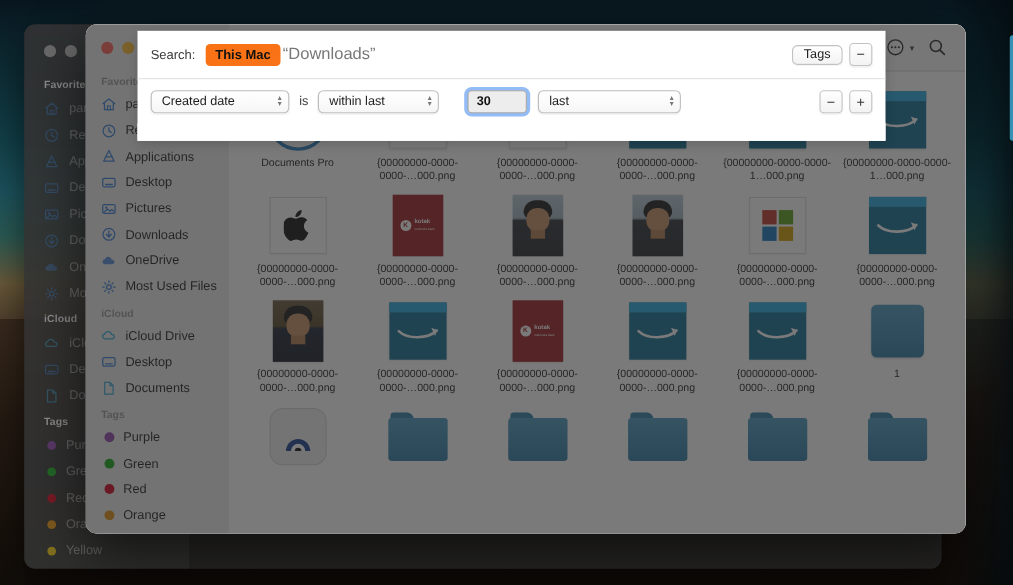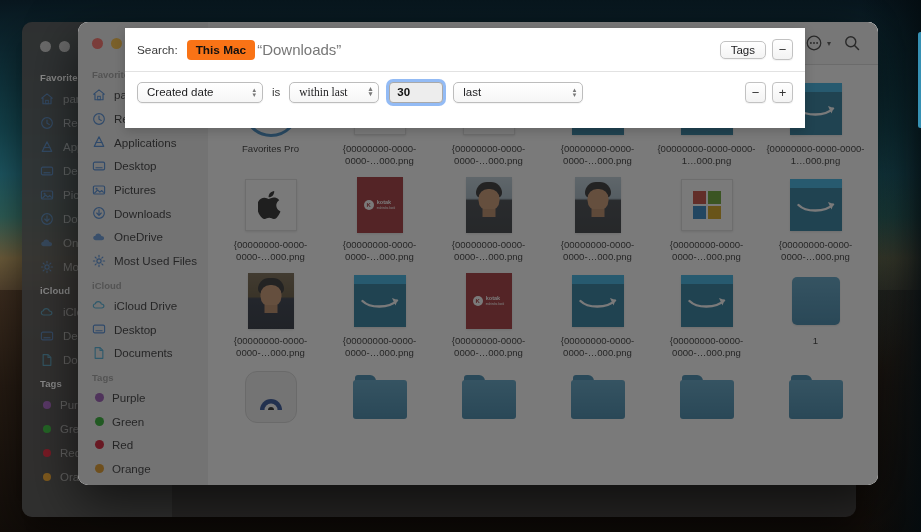--- a/index.html
+++ b/index.html
@@ -163,25 +163,25 @@
   .popup{
     position:relative;border:1px solid #bdbdbd;border-radius:5px;height:21px;
     background:linear-gradient(180deg,#fff,#f6f6f6);
     display:flex;align-items:center;padding:0 22px 0 9px;box-sizing:border-box;
     font-size:11.5px;color:#1d1d1f;cursor:default;white-space:nowrap;
     box-shadow:0 1px 1px rgba(0,0,0,.05);
   }
   .popup .ud{position:absolute;right:6px;top:50%;transform:translateY(-50%);
     display:flex;flex-direction:column;line-height:5px;font-size:7px;color:#777;}
   .p-attr{width:126px;}
-  .p-op{width:90px;margin-left:0;font-family:Liberation Serif, serif;}
+  .p-op{width:110px;margin-left:0;}
   .p-unit{width:130px;}
   .is-word{font-size:11.5px;color:#3a3a3a;margin:0 9px;}
   .numbox{
-    width:54px;height:21px;box-sizing:border-box;margin-left:10px;margin-right:10px;
+    width:54px;height:21px;box-sizing:border-box;margin-left:26px;margin-right:10px;
     border:1px solid #a9a9a9;border-radius:4px;background:#ededed;
     font-size:11.5px;font-weight:bold;color:#111;
     display:flex;align-items:center;padding-left:7px;
     box-shadow:0 0 0 3px rgba(58,132,237,.55);
     position:relative;
   }
   .r2-right{margin-left:auto;display:flex;align-items:center;}
 
   
   #scroll-strip{position:absolute;right:-2px;top:32px;width:5px;height:96px;background:#3c9fc4;border-radius:3px;z-index:61;opacity:.9;}
@@ -326,20 +326,24 @@
           <span class="gt">Green</span>
         </div>
         <div class="bg-row">
           <span class="bg-dot" style="background:#d0021b"></span>
           <span class="gt">Red</span>
         </div>
         <div class="bg-row">
           <span class="bg-dot" style="background:#e08e0b"></span>
           <span class="gt">Orange</span>
         </div>
+        <div class="bg-row">
+          <span class="bg-dot" style="background:#e8c20b"></span>
+          <span class="gt">Yellow</span>
+        </div>
         <div class="bg-row"></div>
       </div>
   </div>
 </div>
 
 <div id="finder">
 
   <div id="sidebar">
     <div class="traffic">
       <i class="r"></i>
@@ -545,21 +549,21 @@
         <svg width="40" height="40" viewBox="0 0 40 40">
           <polygon points="20,5 24,11 20,17 16,11" fill="#e03a2f"></polygon>
           <polygon points="26,9 32,13 32,21 26,17" fill="#e8a21c"></polygon>
           <polygon points="14,9 8,13 8,21 14,17" fill="#8e2a7a"></polygon>
           <polygon points="26,19 32,23 26,29 20,25" fill="#7b2a8e"></polygon>
           <polygon points="14,19 8,23 14,29 20,25" fill="#2d74c4"></polygon>
           <polygon points="20,19 24,25 20,33 16,25" fill="#2fa83c"></polygon>
         </svg>
             </span>
           </div>
-    <div class="fname">Favorites Pro</div>
+    <div class="fname">Documents Pro</div>
   </div>
   <div class="cell">
     <div class="ic-wrap">
             <span class="ic-img">
         <svg width="26" height="30" viewBox="0 0 26 30">
           <path d="M18.3 15.6c0-3.6 2.9-5.2 3-5.3-1.6-2.4-4.2-2.7-5.1-2.7-2.2-.2-4.2 1.3-5.3 1.3-1.1 0-2.8-1.3-4.6-1.2-2.4 0-4.6 1.4-5.8 3.5C-2 15.6-.5 22 2 25.5c1.2 1.7 2.7 3.6 4.6 3.5 1.8-.1 2.5-1.2 4.7-1.2s2.8 1.2 4.7 1.1c1.9 0 3.2-1.7 4.4-3.5 1.4-2 2-3.9 2-4-.1 0-3.9-1.5-4.1-5.8z" fill="#111"></path>
           <path d="M14.8 5.4c1-1.2 1.6-2.8 1.4-4.4-1.4.1-3.1 1-4.1 2.1-.9 1-1.7 2.7-1.5 4.2 1.6.1 3.2-.8 4.2-1.9z" fill="#111"></path>
         </svg>
             </span>
           </div>

